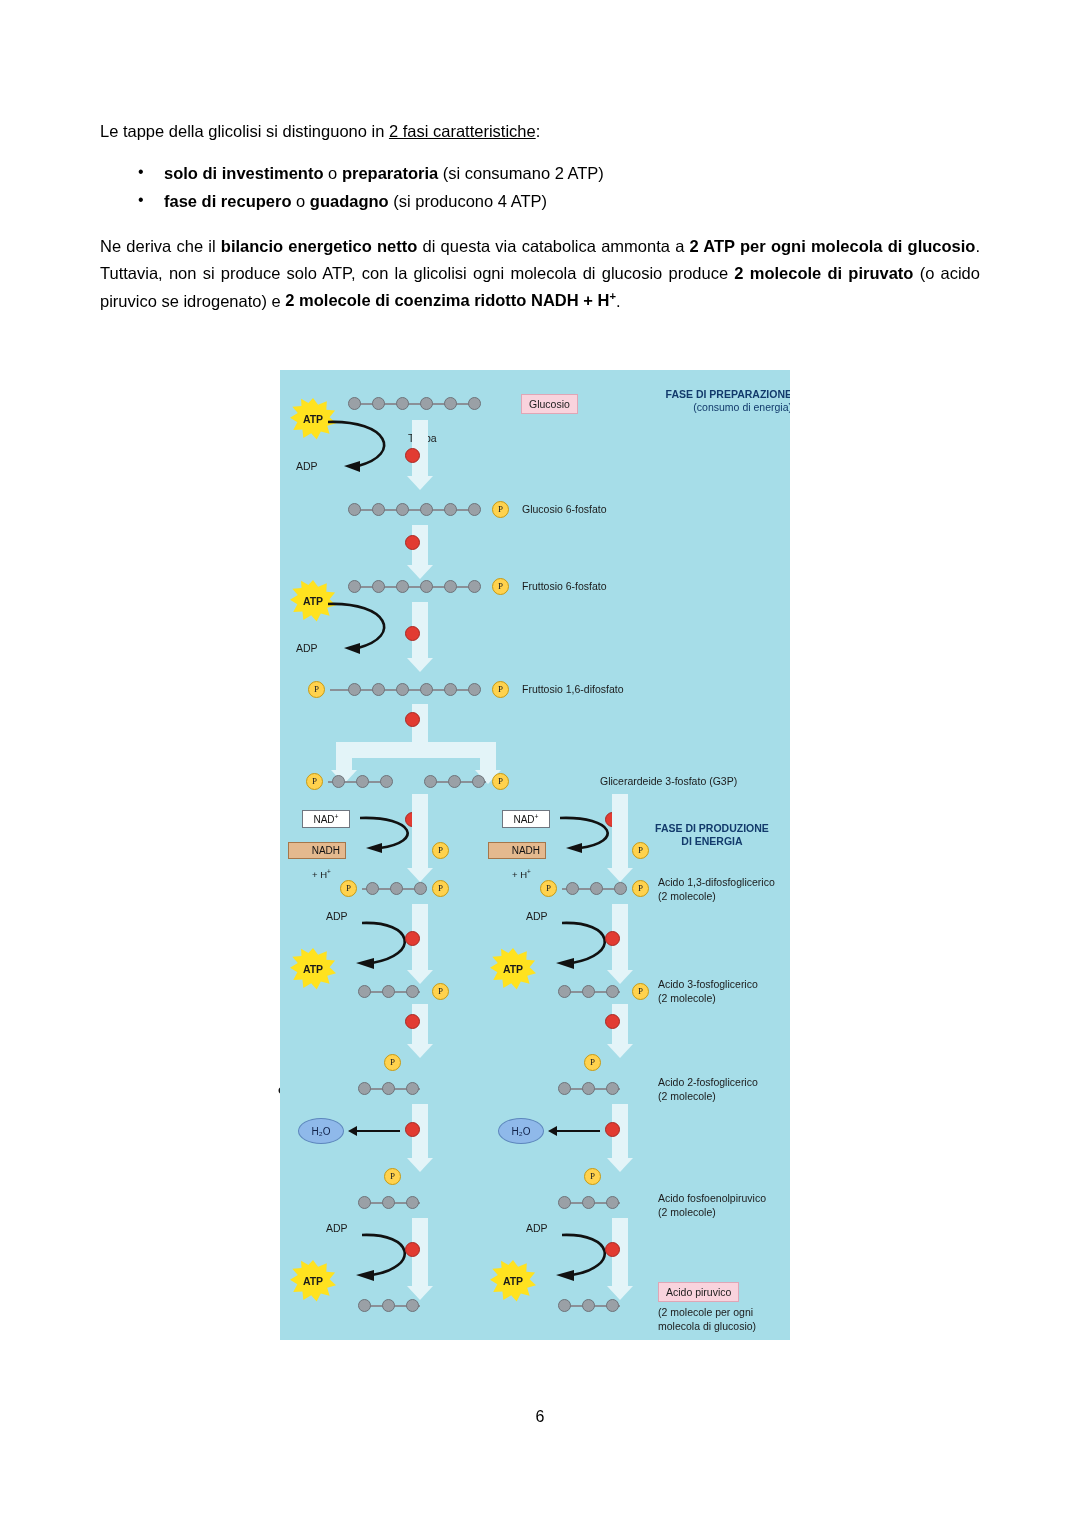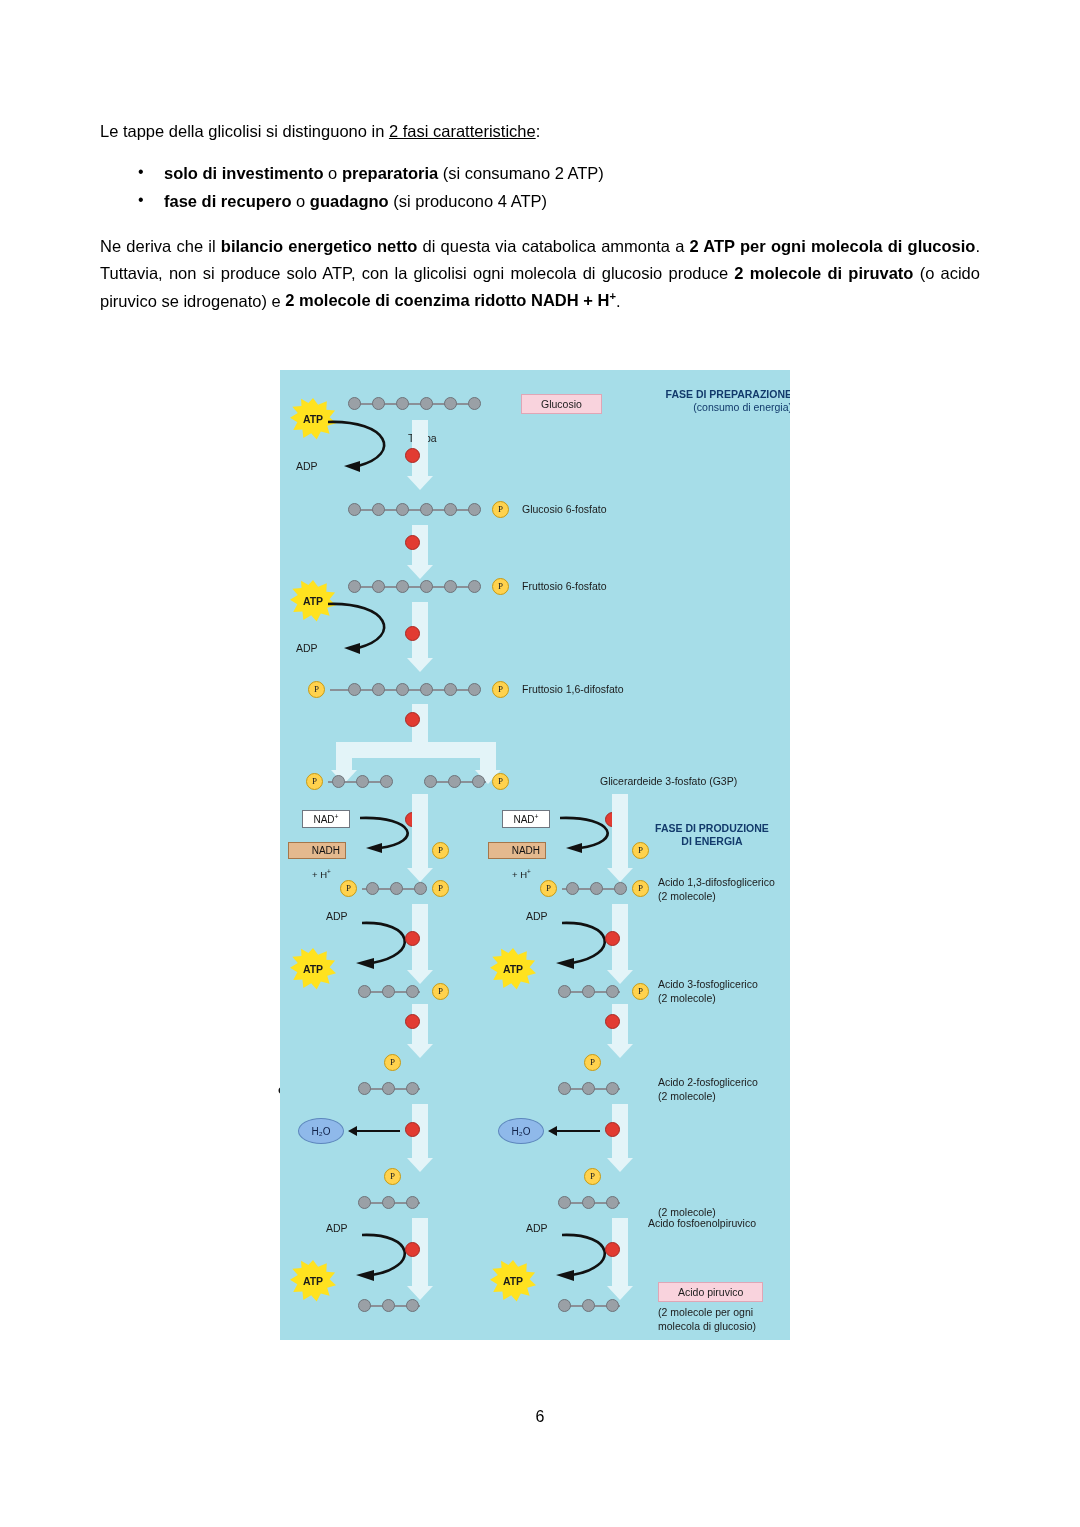--- a/index.html
+++ b/index.html
@@ -185,21 +185,21 @@
     line-height: 25px;
     color: #11224a;
     box-sizing: border-box;
   }
   .pinkbox {
     position: absolute;
     background: #f9d3dd;
     border: 1px solid #dfa6b6;
     font-size: 10.5px;
     color: #1b1b1b;
-    padding: 3px 19px;
+    padding: 3px 7px;
     box-sizing: border-box;
   }
   .curve { position: absolute; }
   .blackarrow {
     position: absolute;
     height: 2px;
     background: #111;
   }
   .blackarrow:after {
     content: "";
@@ -474,21 +474,21 @@
       <div class="bond" style="left:82px; top:832px; width:58px;"></div>
       <div class="carbon" style="left:78px; top:826px;"></div>
       <div class="carbon" style="left:102px; top:826px;"></div>
       <div class="carbon" style="left:126px; top:826px;"></div>
 
       <div class="pgroup" style="left:304px; top:798px;">P</div>
       <div class="bond" style="left:282px; top:832px; width:58px;"></div>
       <div class="carbon" style="left:278px; top:826px;"></div>
       <div class="carbon" style="left:302px; top:826px;"></div>
       <div class="carbon" style="left:326px; top:826px;"></div>
-      <div class="lbl" style="left:368px; top:822px;margin-top:25px;">Acido fosfoenolpiruvico</div>
+      <div class="lbl" style="left:378px; top:822px;">Acido fosfoenolpiruvico</div>
       <div class="lbl" style="left:378px; top:836px;">(2 molecole)</div>
 
       <div class="lbl" style="left:46px; top:852px;">ADP</div>
       <svg class="curve" style="left:48px; top:857px;" width="110" height="56">
         <path d="M 34 8 C 86 6 92 40 44 48" fill="none" stroke="#111" stroke-width="2.6"></path>
         <polygon points="46,43 28,48 46,54" fill="#111"></polygon>
       </svg>
       <div class="atp" style="left:10px; top:890px;">ATP</div>
       <div class="arrowdown" style="left:132px; top:848px; height:70px;"></div>
       <div class="arrowhead" style="left:127px; top:916px;"></div>

